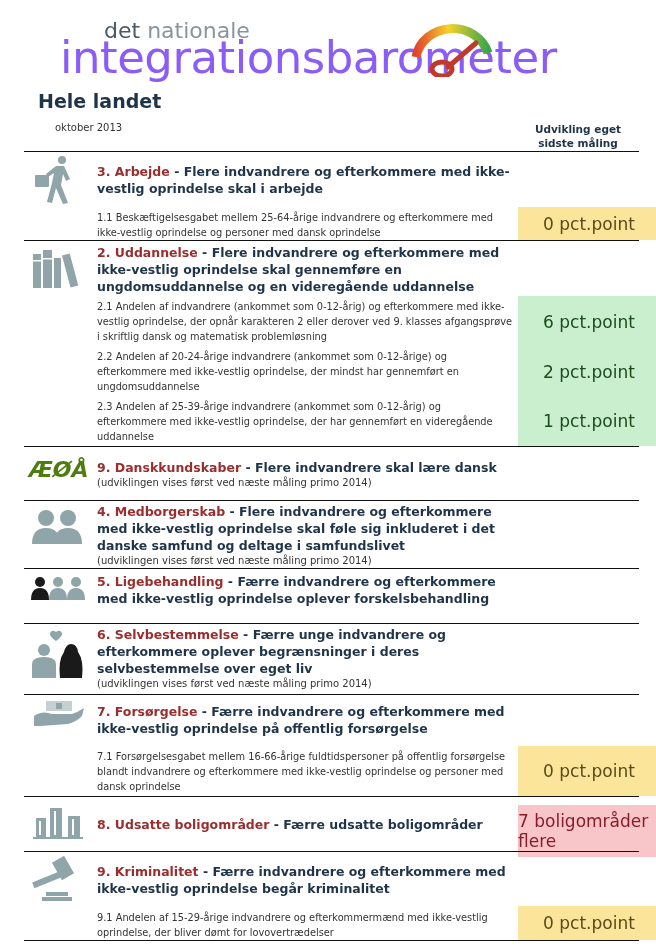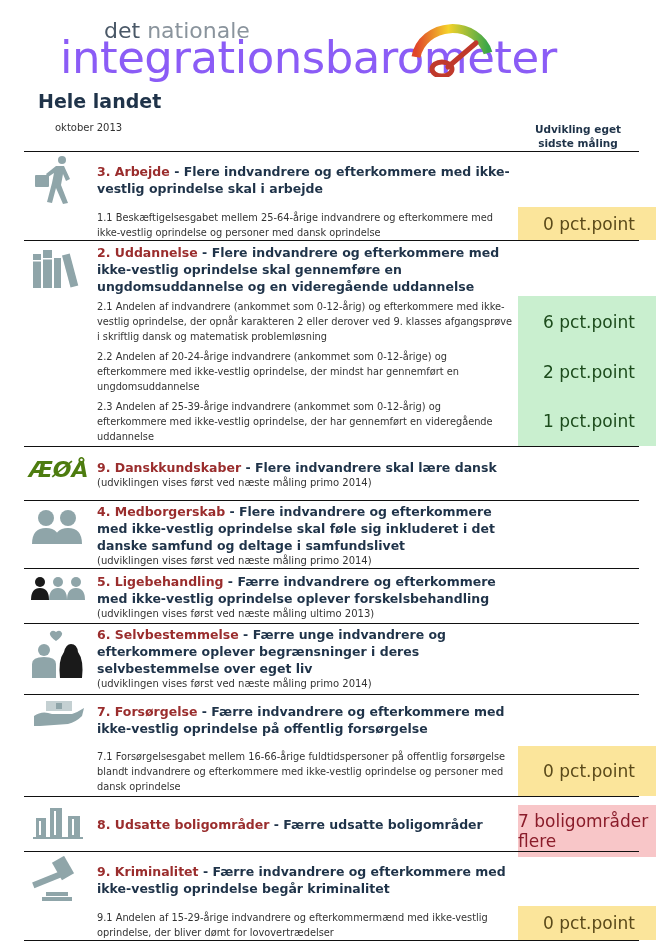--- a/index.html
+++ b/index.html
@@ -94,21 +94,21 @@
 <div class="rule" style="top:568px"></div>
 
 <svg class="icon" style="left:30px;top:576px" width="56" height="24" viewBox="0 0 56 24">
   <circle cx="10" cy="6" r="5" fill="#1a1a1a"></circle>
     <path d="M1 24 Q1 12 10 12 Q19 12 19 24 Z" fill="#1a1a1a"></path>
   <circle class="iconfill" cx="28" cy="6" r="5"></circle>
     <path class="iconfill" d="M19 24 Q19 12 28 12 Q37 12 37 24 Z"></path>
   <circle class="iconfill" cx="46" cy="6" r="5"></circle>
     <path class="iconfill" d="M37 24 Q37 12 46 12 Q55 12 55 24 Z"></path>
 </svg>
-<div class="goal" style="top:573px"><span class="cat">5. Ligebehandling</span><span> - Færre indvandrere og efterkommere med ikke-vestlig oprindelse oplever forskelsbehandling</span><span class="note">(udviklingen vises først ved næste måling ultimo 2013)</span></div>
+<div class="goal" style="top:573px"><span class="cat">5. Ligebehandling</span><span> - Færre indvandrere og efterkommere med ikke-vestlig oprindelse oplever forskelsbehandling</span></div>
 <div class="rule" style="top:623px"></div>
 
 <svg class="icon" style="left:30px;top:630px" width="54" height="48" viewBox="0 0 54 48">
   <path class="iconfill" d="M26 2 Q22 -1 20 3 Q19 6 26 11 Q33 6 32 3 Q30 -1 26 2 Z"></path>
   <circle class="iconfill" cx="14" cy="20" r="6"></circle>
     <path class="iconfill" d="M2 48 L2 34 Q2 27 14 27 Q26 27 26 34 L26 48 Z"></path>
   <path d="M30 48 Q28 30 34 22 Q36 14 41 14 Q47 14 48 22 Q54 30 52 48 Z" fill="#1a1a1a"></path>
 </svg>
 <div class="goal" style="top:626px"><span class="cat">6. Selvbestemmelse</span><span> - Færre unge indvandrere og efterkommere oplever begrænsninger i deres selvbestemmelse over eget liv</span><span class="note">(udviklingen vises først ved næste måling primo 2014)</span></div>
 <div class="rule" style="top:694px"></div>

